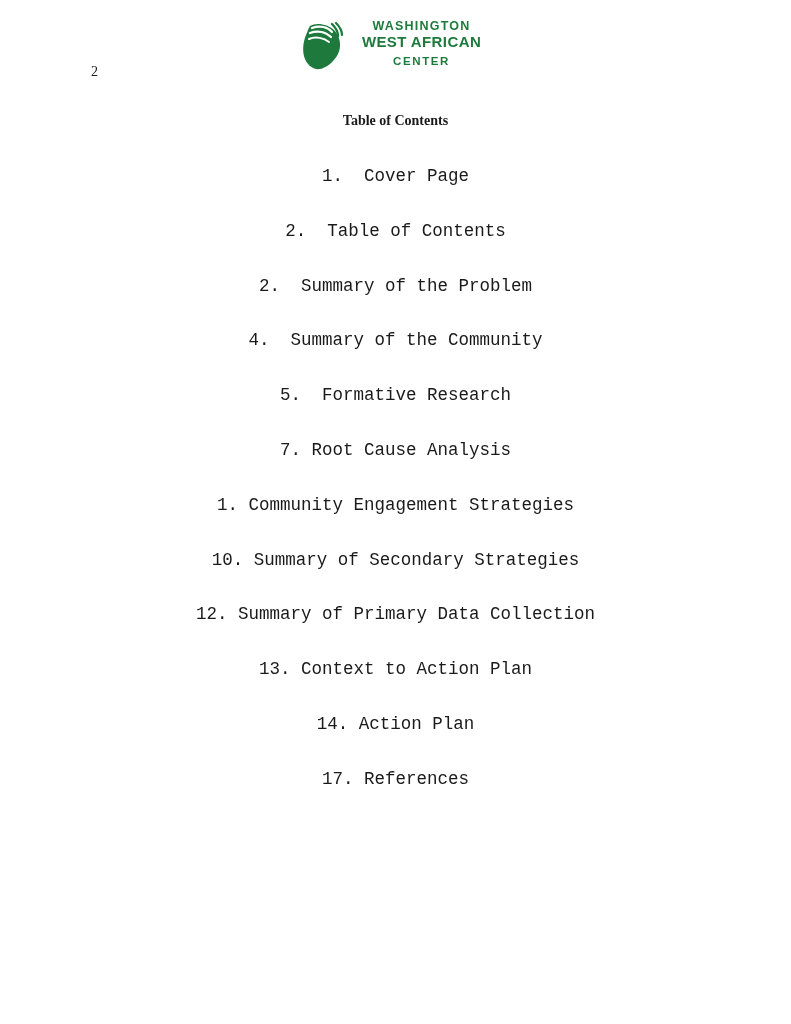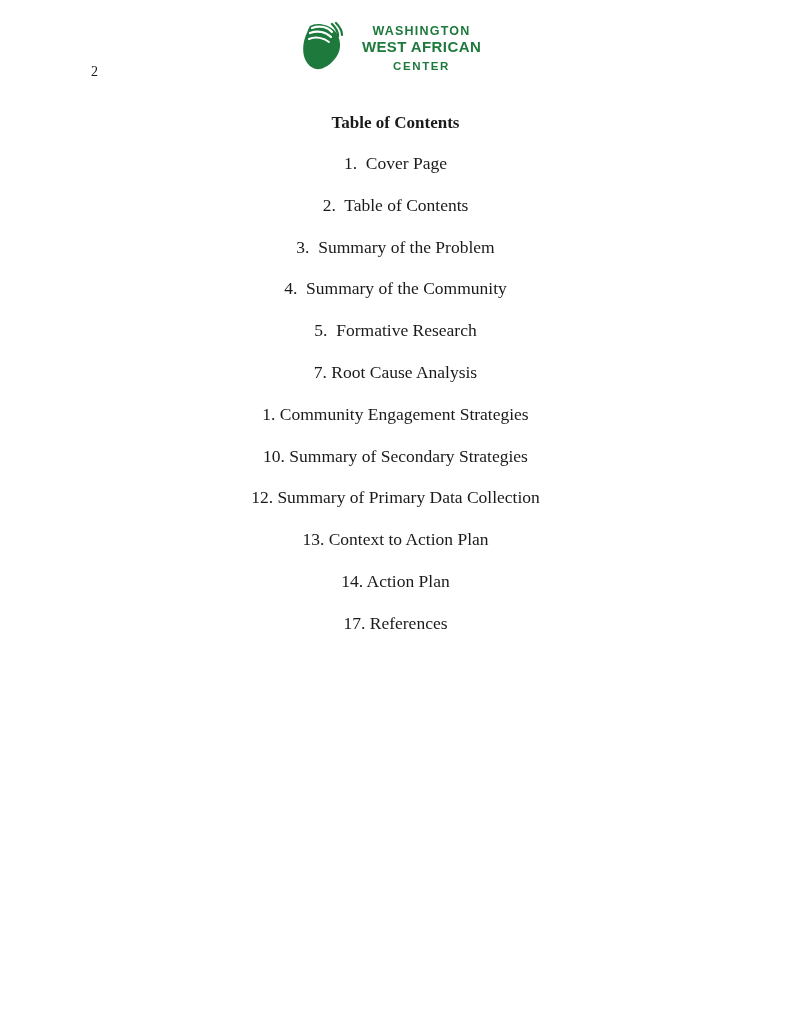--- a/index.html
+++ b/index.html
@@ -28,21 +28,21 @@
     position: absolute;
     left: 0;
     right: 0;
     top: 20px;
     display: flex;
     justify-content: center;
     align-items: center;
   }
   .logo-inner {
     display: flex;
-    align-items: flex-end;
+    align-items: flex-start;
     gap: 16px;
     transform: translateX(-6px);
   }
   .logo-mark {
     width: 48px;
     height: 52px;
     position: relative;
   }
   .logo-text {
     font-family: "Liberation Sans", sans-serif;
@@ -66,38 +66,38 @@
     font-weight: bold;
     letter-spacing: 1.6px;
     margin-top: 5px;
   }
   .doc-title {
     position: absolute;
     left: 0;
     right: 0;
     top: 113px;
     text-align: center;
-    font-size: 17px;
+    font-size: 14px;
     font-weight: bold;
     font-family: "Liberation Serif", serif;
   }
   .toc {
     position: absolute;
     left: 0;
     right: 0;
     top: 155px;
   }
   .toc-item {
     text-align: center;
     font-size: 17.5px;
     line-height: 1;
-    margin: 0;
+    margin: 13px;
     padding: 0;
     height: 41.8px;
-    font-family: Liberation Serif, serif;
+    font-family: Liberation Mono, monospace;
     white-space: pre;
   }
 </style>
 </head>
 <body>
 
 <div class="page">
 
   <div class="page-number">2</div>
 
@@ -119,21 +119,21 @@
         <div class="l3">CENTER</div>
       </div>
     </div>
   </div>
 
   <div class="doc-title">Table of Contents</div>
 
   <div class="toc">
     <div class="toc-item">1.  Cover Page</div>
     <div class="toc-item">2.  Table of Contents</div>
-    <div class="toc-item">3.  Summary of the Problem</div>
+    <div class="toc-item">2.  Summary of the Problem</div>
     <div class="toc-item">4.  Summary of the Community</div>
     <div class="toc-item">5.  Formative Research</div>
     <div class="toc-item">7. Root Cause Analysis</div>
     <div class="toc-item">1. Community Engagement Strategies</div>
     <div class="toc-item">10. Summary of Secondary Strategies</div>
     <div class="toc-item">12. Summary of Primary Data Collection</div>
     <div class="toc-item">13. Context to Action Plan</div>
     <div class="toc-item">14. Action Plan</div>
     <div class="toc-item">17. References</div>
   </div>

